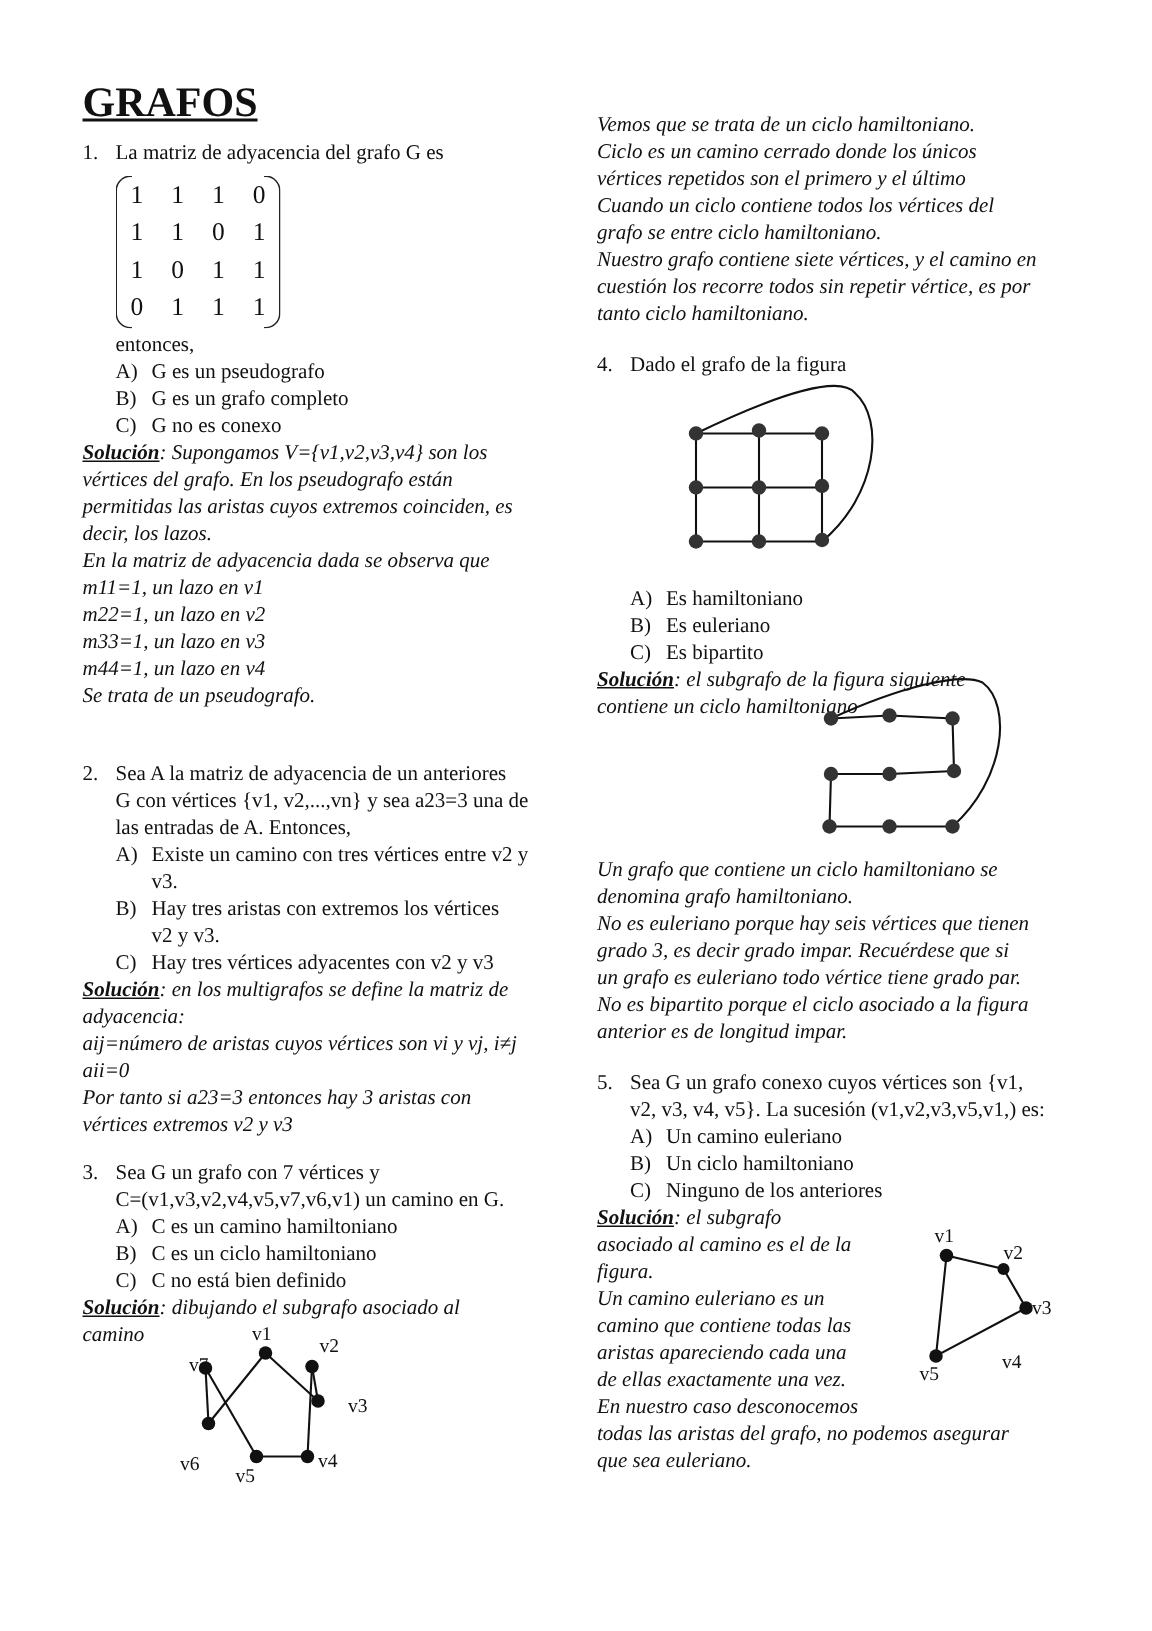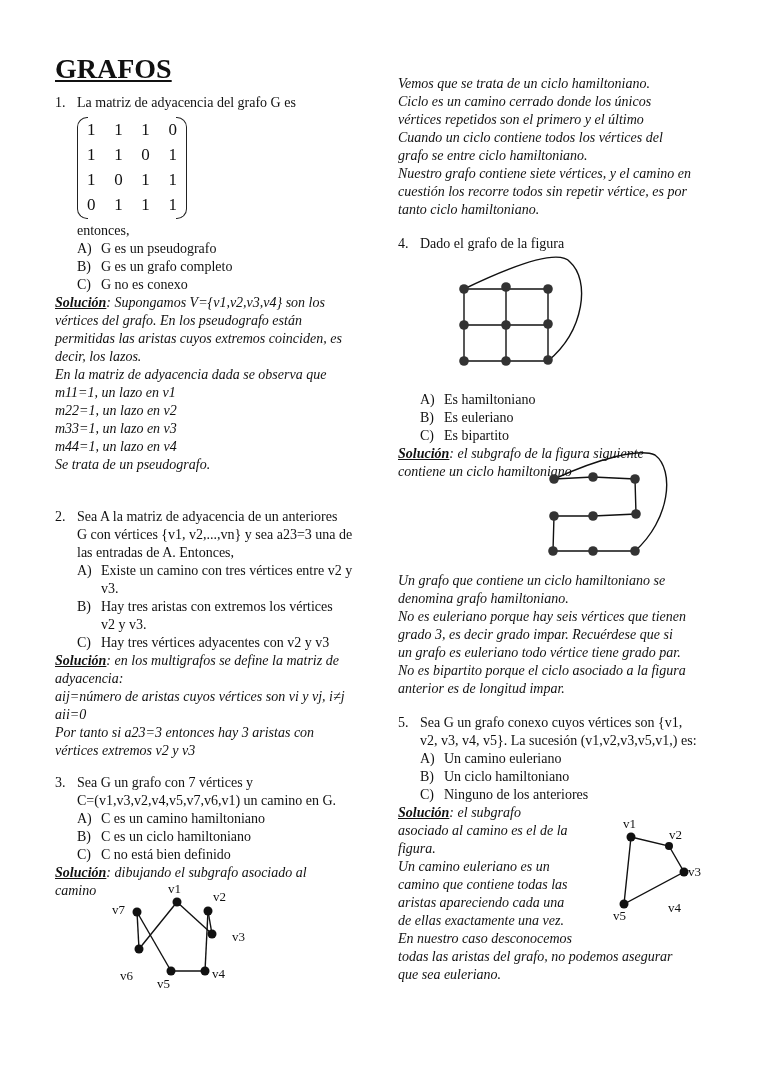--- a/index.html
+++ b/index.html
@@ -127,21 +127,21 @@
     <circle cx="139" cy="949" r="4.5"></circle>
     <circle cx="137" cy="912" r="4.5"></circle>
   </g>
 </svg>
 <div class="abs" style="left:168px;top:880px;font-size:13px;">v1</div>
 <div class="abs" style="left:213px;top:888px;font-size:13px;">v2</div>
 <div class="abs" style="left:232px;top:928px;font-size:13px;">v3</div>
 <div class="abs" style="left:212px;top:965px;font-size:13px;">v4</div>
 <div class="abs" style="left:157px;top:975px;font-size:13px;">v5</div>
 <div class="abs" style="left:120px;top:947px;font-size:13px;margin-top:20px;">v6</div>
-<div class="abs" style="left:112px;top:901px;font-size:13px;">v7</div>
+<div class="abs" style="left:126px;top:901px;font-size:13px;">v7</div>
 
 <div class="abs col-r" style="top:75px;">
   <div class="it line">Vemos que se trata de un ciclo hamiltoniano.</div>
   <div class="it line">Ciclo es un camino cerrado donde los únicos</div>
   <div class="it line">vértices repetidos son el primero y el último</div>
   <div class="it line">Cuando un ciclo contiene todos los vértices del</div>
   <div class="it line">grafo se entre ciclo hamiltoniano.</div>
   <div class="it line">Nuestro grafo contiene siete vértices, y el camino en</div>
   <div class="it line">cuestión los recorre todos sin repetir vértice, es por</div>
   <div class="it line">tanto ciclo hamiltoniano.</div>

